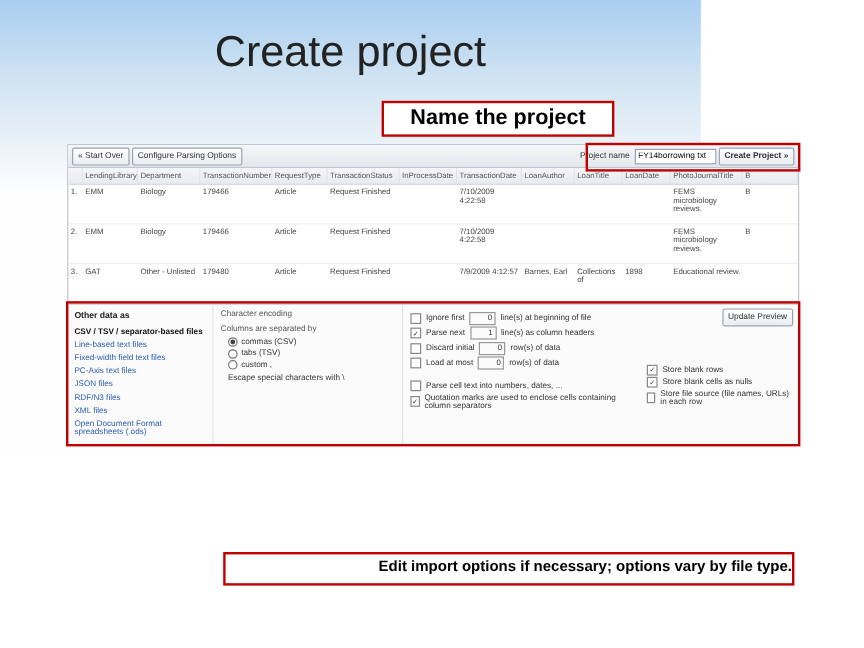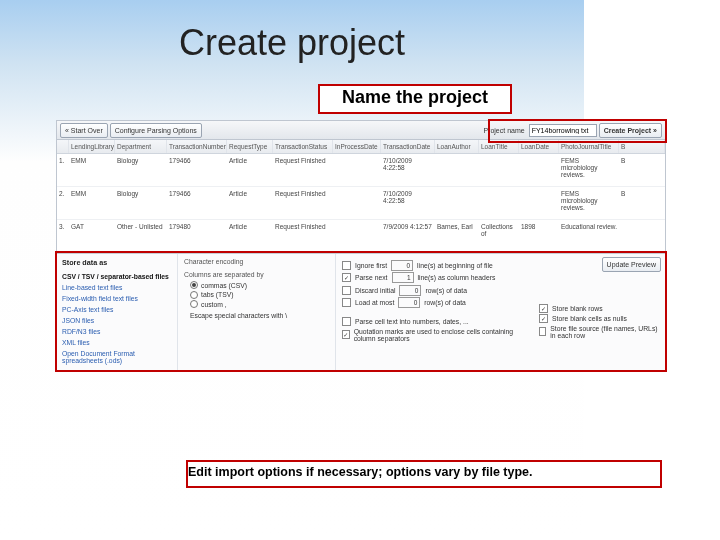--- a/index.html
+++ b/index.html
@@ -1,19 +1,19 @@
 <!DOCTYPE html>
 <html><head>
 <meta charset="utf-8">
 <style>
 html,body{margin:0;padding:0;width:720px;height:540px;font-family:Arial,Helvetica,sans-serif;background:#fff;overflow:hidden}
 .slide{position:relative;width:584px;height:540px;background:linear-gradient(to bottom,#a8cef0 0%,#d0e3f2 12%,#fefefe 30%,#ffffff 100%)}
 .title{position:absolute;top:22px;left:0;width:100%;text-align:center;font-size:36px;color:#222}
 .callout-top{position:absolute;top:84px;right:72px;width:190px;height:26px;border:2px solid #c00000;text-align:center;font-size:18px;font-weight:bold;color:#000;line-height:22px;background:#fff}
-.callout-bot{position:absolute;top:460px;left:186px;width:472px;height:24px;border:2px solid #c00000;text-align:left;font-size:12.5px;font-weight:bold;color:#000;line-height:20px;background:#fff}
+.callout-bot{position:absolute;top:460px;left:186px;width:472px;height:24px;border:2px solid #c00000;text-align:right;font-size:12.5px;font-weight:bold;color:#000;line-height:20px;background:#fff}
 .app{position:absolute;top:120px;left:56px;width:608px;border:1px solid #bfc6d0;background:#fff;font-size:7.2px;color:#333}
 .topbar{display:flex;align-items:center;height:18px;background:linear-gradient(#f6f7f9,#e3e7ec);border-bottom:1px solid #bfc6d0;padding:0 3px;gap:2px}
 .btn{display:inline-flex;align-items:center;height:13px;padding:0 4px;border:1px solid #9aa4b2;border-radius:2px;background:linear-gradient(#fff,#e9edf2);cursor:pointer;font-size:7px;white-space:nowrap}
 .spacer{flex:1}
 .pn-label{font-size:7px;margin-right:2px}
 .pn-input{width:62px;height:11px;border:1px solid #9aa4b2;font-size:7px;padding:0 2px}
 .btn-primary{font-weight:bold}
 .highlight-top{position:absolute;top:-2px;right:-2px;width:175px;height:20px;border:2px solid #c00000;pointer-events:none}
 .grid-head{display:grid;grid-template-columns:12px 46px 52px 60px 46px 60px 48px 54px 44px 40px 40px 60px 46px;background:linear-gradient(#f4f6f9,#e8ebef);border-bottom:1px solid #cfd5dd;font-size:6.5px;color:#555}
 .grid-head div{padding:3px 2px;border-right:1px solid #e0e4ea;overflow:hidden}
@@ -119,21 +119,21 @@
           <div>1898</div>
           <div>Educational review.</div>
           <div></div>
         </div>
 </div>
 
 <div class="parse-wrap">
 <div class="parse">
 
 <div class="parse-left">
-<div class="hdr">Store data as</div>
+<div class="hdr">Other data as</div>
 <span class="fmt sel">CSV / TSV / separator-based files</span>
 <span class="fmt">Line-based text files</span>
 <span class="fmt">Fixed-width field text files</span>
 <span class="fmt">PC-Axis text files</span>
 <span class="fmt">JSON files</span>
 <span class="fmt">RDF/N3 files</span>
 <span class="fmt">XML files</span>
 <span class="fmt">Open Document Format spreadsheets (.ods)</span>
 </div>
 

